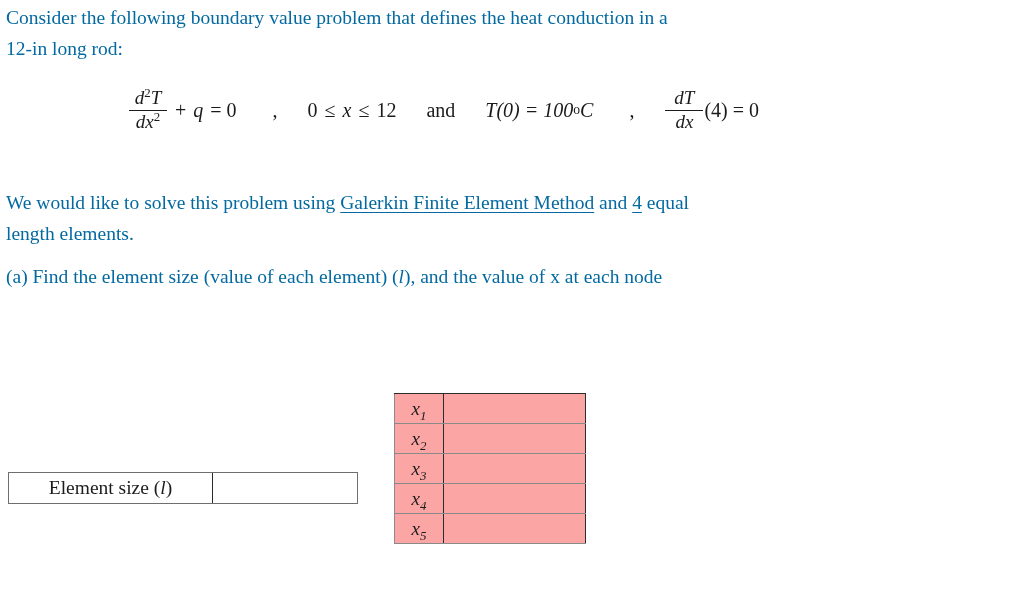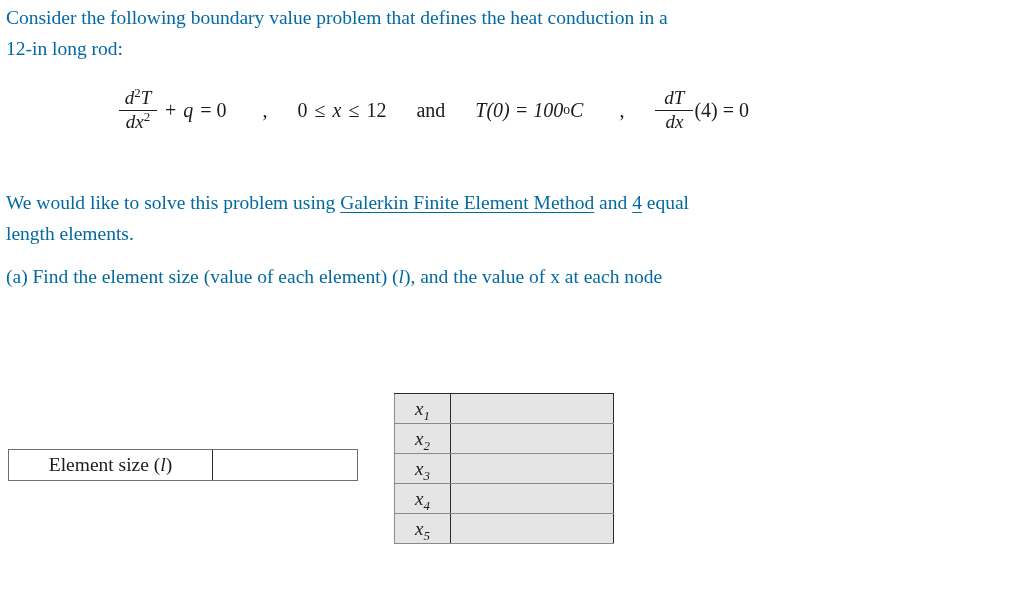--- a/index.html
+++ b/index.html
@@ -34,21 +34,21 @@
 
   #intro-para   { left: 6px; top: 2px;   width: 986px; }
   #method-para  { left: 6px; top: 187px; width: 986px; }
   #question-a   { left: 6px; top: 261px; width: 988px; }
 
   .u { text-decoration: underline; text-underline-offset: 2.5px; }
 
   
   #equation-row {
     position: absolute;
-    left: 118px;
+    left: 128px;
     top: 88px;
     display: flex;
     align-items: center;
     font-size: 20px;
     white-space: nowrap;
   }
   .mi  { font-style: italic; }
   .mn  { font-style: normal; }
   .mo  { font-style: normal; }
 
@@ -79,21 +79,21 @@
   sub.idx { font-size: 0.68em; vertical-align: sub;   line-height: 0; }
 
   .sp-thin   { display: inline-block; width: 7px; }
   .sp-wide   { display: inline-block; width: 30px; }
   .sp-xwide  { display: inline-block; width: 36px; }
 
   
   #element-size-box {
     position: absolute;
     left: 8px;
-    top: 449px;
+    top: 472px;
     width: 350px;
     height: 32px;
     display: flex;
     border: 1.3px solid #6f6f6f;
     box-sizing: border-box;
     background: #fff;
   }
   #element-size-label {
     width: 204px;
     display: flex;
@@ -108,23 +108,23 @@
     flex: 1;
     background: #ffffff;
     cursor: text;
   }
 
   
   #node-table {
     position: absolute;
     left: 394px;
     top: 393px;
-    width: 220px;
+    width: 192px;
     border-collapse: collapse;
-    background: #e5e5e5;
+    background: #fca5a5;
   }
   #node-table td {
     height: 30px;
     padding: 0;
     box-sizing: border-box;
     border-top: 1.4px solid #8a8a8a;
     border-bottom: 1.4px solid #8a8a8a;
   }
   #node-table tr td.nodelabel {
     width: 50px;

